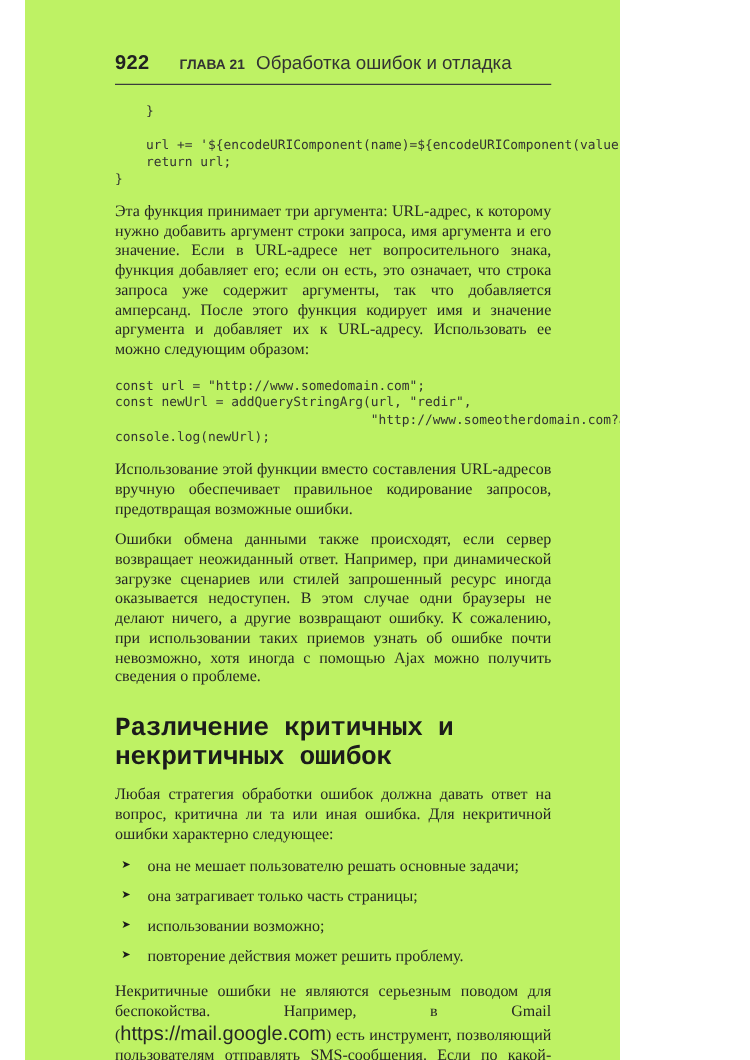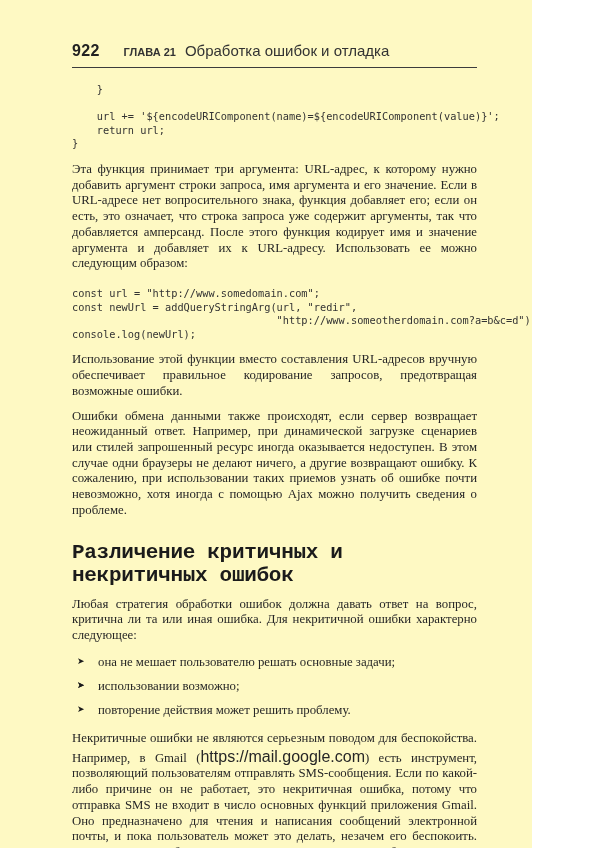--- a/index.html
+++ b/index.html
@@ -1,23 +1,24 @@
 <!DOCTYPE html>
 <html><head>
 <meta charset="utf-8">
 <style>
   html, body { margin: 0; padding: 0; background: #ffffff; }
   .page {
     position: relative;
-    width: 532px;
+    width: 476px;
     height: 848px;
-    background: #fef9c3;
+    background: #bef264;
     box-sizing: border-box;
     padding: 42px 55px 0 72px;
     overflow: hidden;
+    margin-left: 20px;
   }
   
   .running-head {
     display: flex;
     align-items: baseline;
     color: #333333;
     font-family: "Liberation Sans", sans-serif;
   }
   .pageno {
     font-size: 16px;
@@ -130,20 +131,21 @@
 
   <p class="body">Любая стратегия обработки ошибок должна давать ответ на вопрос, критична ли та или иная ошибка. Для некритичной ошибки характерно следующее:</p>
 
   <ul class="bullets">
     <li>
       <span class="arrow">➤</span>
       <span>она не мешает пользователю решать основные задачи;</span>
     </li>
     <li>
       <span class="arrow">➤</span>
+      <span>она затрагивает только часть страницы;</span>
     </li>
     <li>
       <span class="arrow">➤</span>
       <span>использовании возможно;</span>
     </li>
     <li>
       <span class="arrow">➤</span>
       <span>повторение действия может решить проблему.</span>
     </li>
   </ul>

